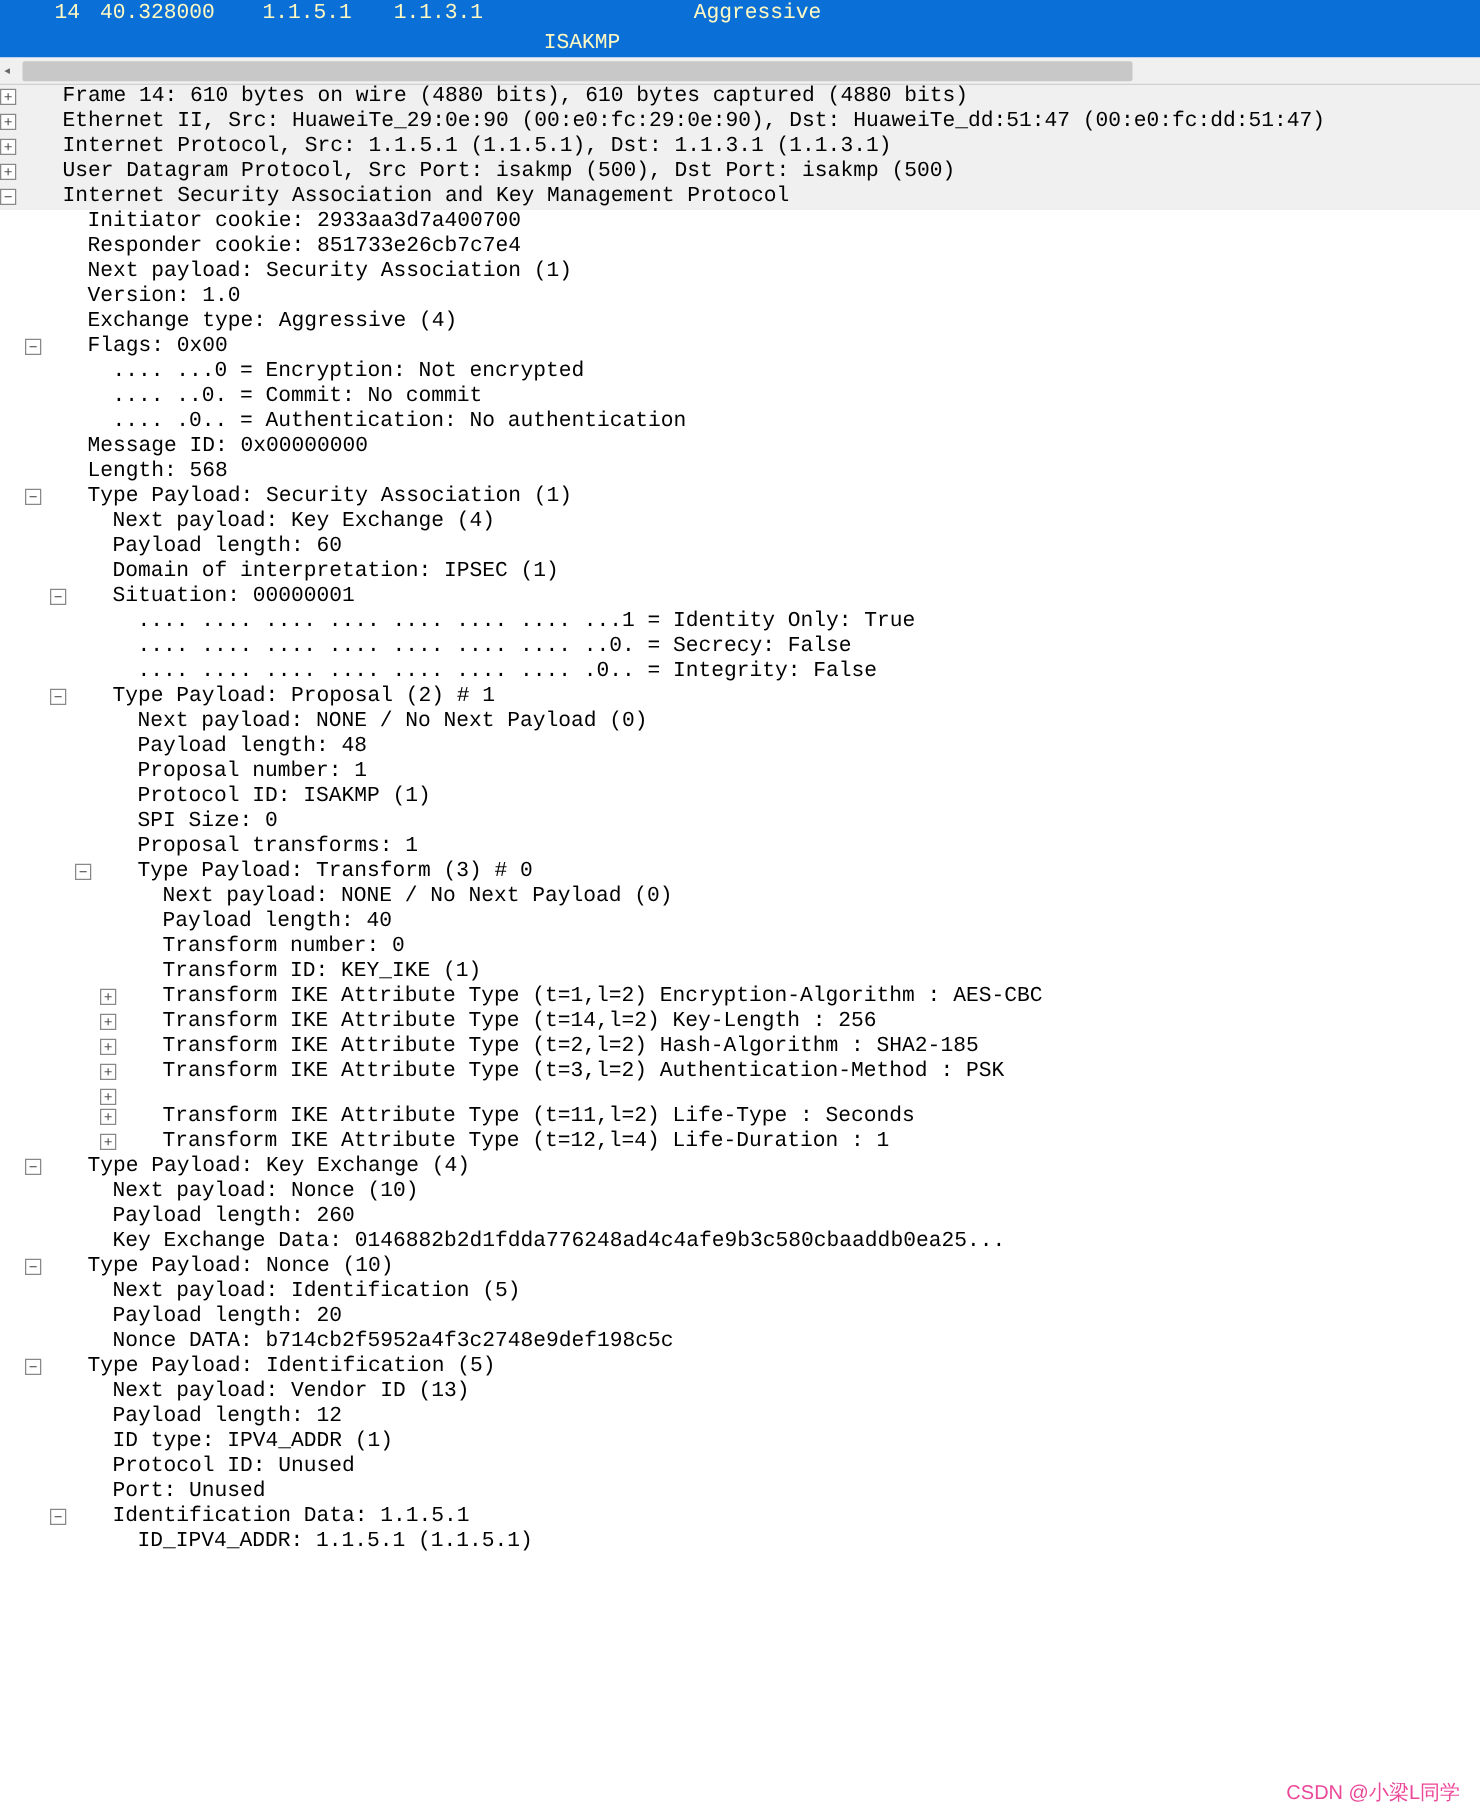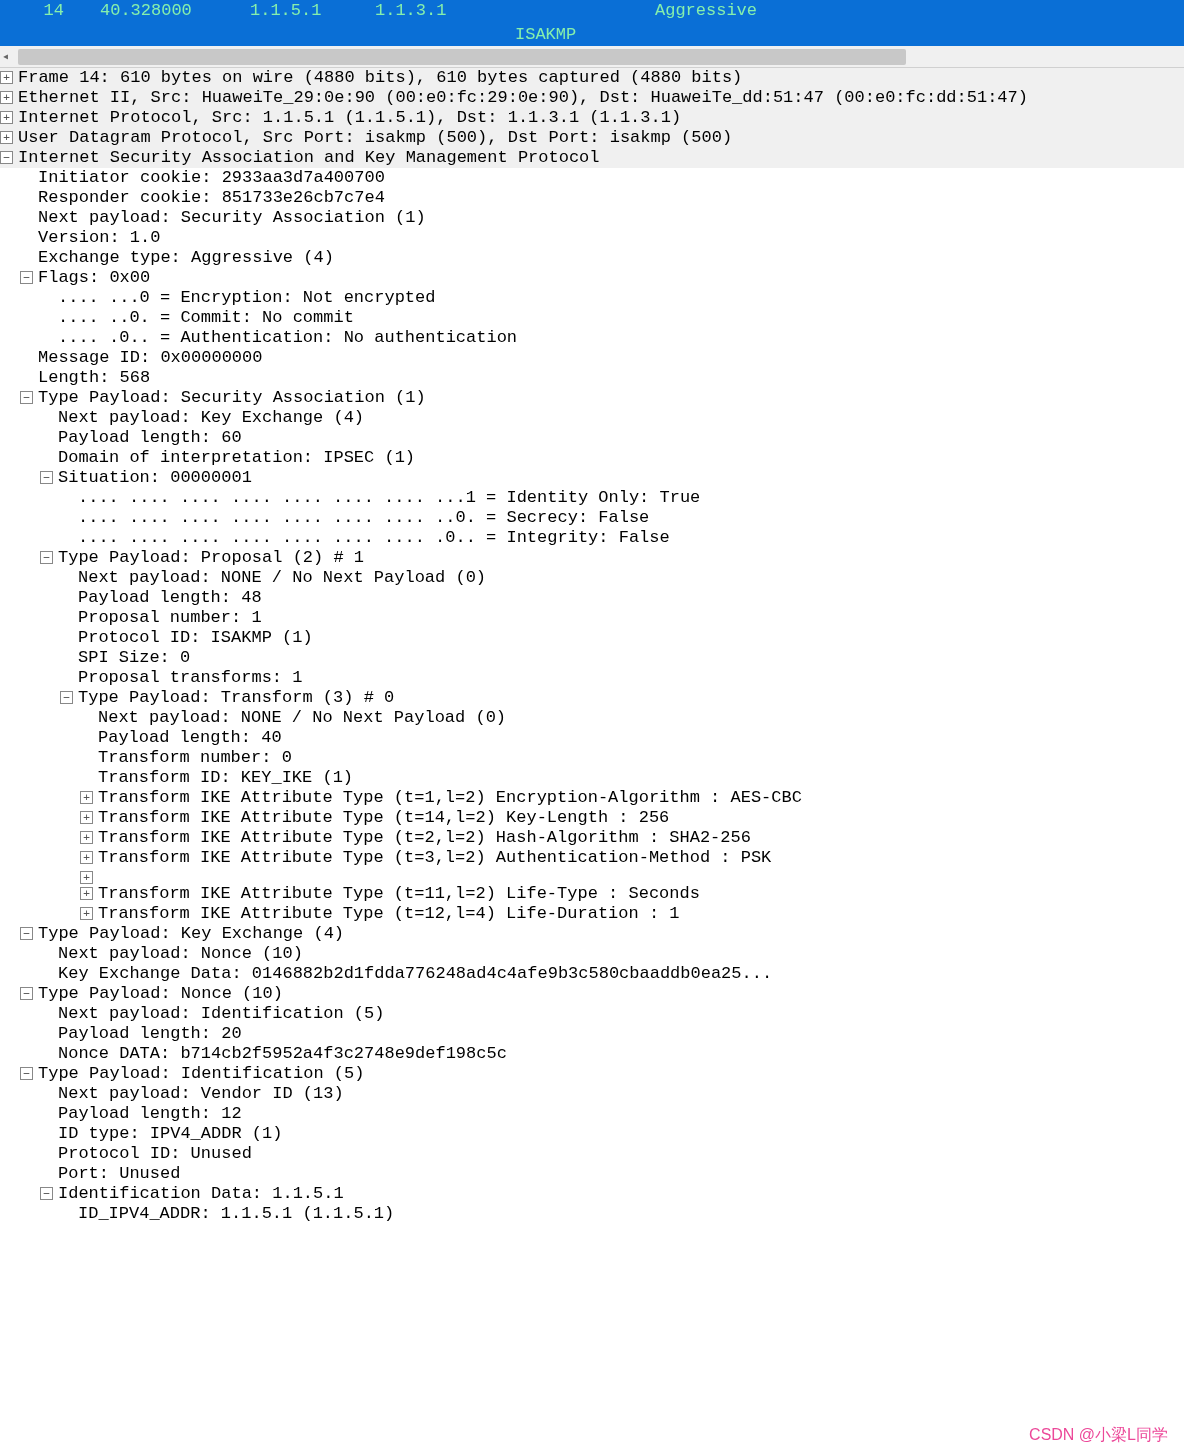--- a/index.html
+++ b/index.html
@@ -7,25 +7,24 @@
       font-family: Consolas, "Courier New", monospace;
       font-size: 17px;
       line-height: 20px;
       color: #000;
       background: #fff;
       white-space: nowrap;
       overflow-x: auto;
     }
     .packet-row {
       background: #0a6fd6;
-      color: #86efac;
+      color: #fef9c3;
       padding: 1px 0;
       font-weight: normal;
       display: flex;
-      gap: 20px;
     }
     .packet-row .cell { padding: 0 8px; }
     .packet-row .cell.num { width: 72px; text-align: right; }
     .packet-row .cell.time { width: 130px; }
     .packet-row .cell.src { width: 105px; }
     .packet-row .cell.dst { width: 120px; }
     .packet-row .cell.proto { width: 120px; margin-top: 24px; }
     .packet-row .cell.info { flex: 1; }
     .scrollbar-area {
       height: 22px;
@@ -76,21 +75,21 @@
     }
     .toggle.blank {
       border: none;
       background: none;
     }
     .indent { display: inline-block; flex-shrink: 0; }
     .i1 { width: 20px; }
     .i2 { width: 40px; }
     .i3 { width: 60px; }
     .i4 { width: 80px; }
-    .txt { padding-left: 1px; }
+    .txt { padding-left: 1px; margin-left: 32px; }
     .watermark {
       position: fixed;
       bottom: 8px;
       right: 16px;
       color: #ec4899;
       font-family: "Microsoft YaHei", sans-serif;
       font-size: 16px;
     }
   </style>
 </head>
@@ -300,21 +299,21 @@
       <span class="txt">Transform IKE Attribute Type (t=1,l=2) Encryption-Algorithm : AES-CBC</span>
     </div>
   <div class="tree-row">
       <span class="indent i4"></span>
       <span class="toggle">+</span>
       <span class="txt">Transform IKE Attribute Type (t=14,l=2) Key-Length : 256</span>
     </div>
   <div class="tree-row">
       <span class="indent i4"></span>
       <span class="toggle">+</span>
-      <span class="txt">Transform IKE Attribute Type (t=2,l=2) Hash-Algorithm : SHA2-256</span>
+      <span class="txt">Transform IKE Attribute Type (t=2,l=2) Hash-Algorithm : SHA2-185</span>
     </div>
   <div class="tree-row">
       <span class="indent i4"></span>
       <span class="toggle">+</span>
       <span class="txt">Transform IKE Attribute Type (t=3,l=2) Authentication-Method : PSK</span>
     </div>
   <div class="tree-row">
       <span class="indent i4"></span>
       <span class="toggle">+</span>
     </div>
@@ -335,20 +334,25 @@
       <span class="txt">Type Payload: Key Exchange (4)</span>
     </div>
   <div class="tree-row">
       <span class="indent i2"></span>
       <span class="toggle blank"></span>
       <span class="txt">Next payload: Nonce (10)</span>
     </div>
   <div class="tree-row">
       <span class="indent i2"></span>
       <span class="toggle blank"></span>
+      <span class="txt">Payload length: 260</span>
+    </div>
+  <div class="tree-row">
+      <span class="indent i2"></span>
+      <span class="toggle blank"></span>
       <span class="txt">Key Exchange Data: 0146882b2d1fdda776248ad4c4afe9b3c580cbaaddb0ea25...</span>
     </div>
 
   <div class="tree-row">
       <span class="indent i1"></span>
       <span class="toggle">−</span>
       <span class="txt">Type Payload: Nonce (10)</span>
     </div>
   <div class="tree-row">
       <span class="indent i2"></span>

